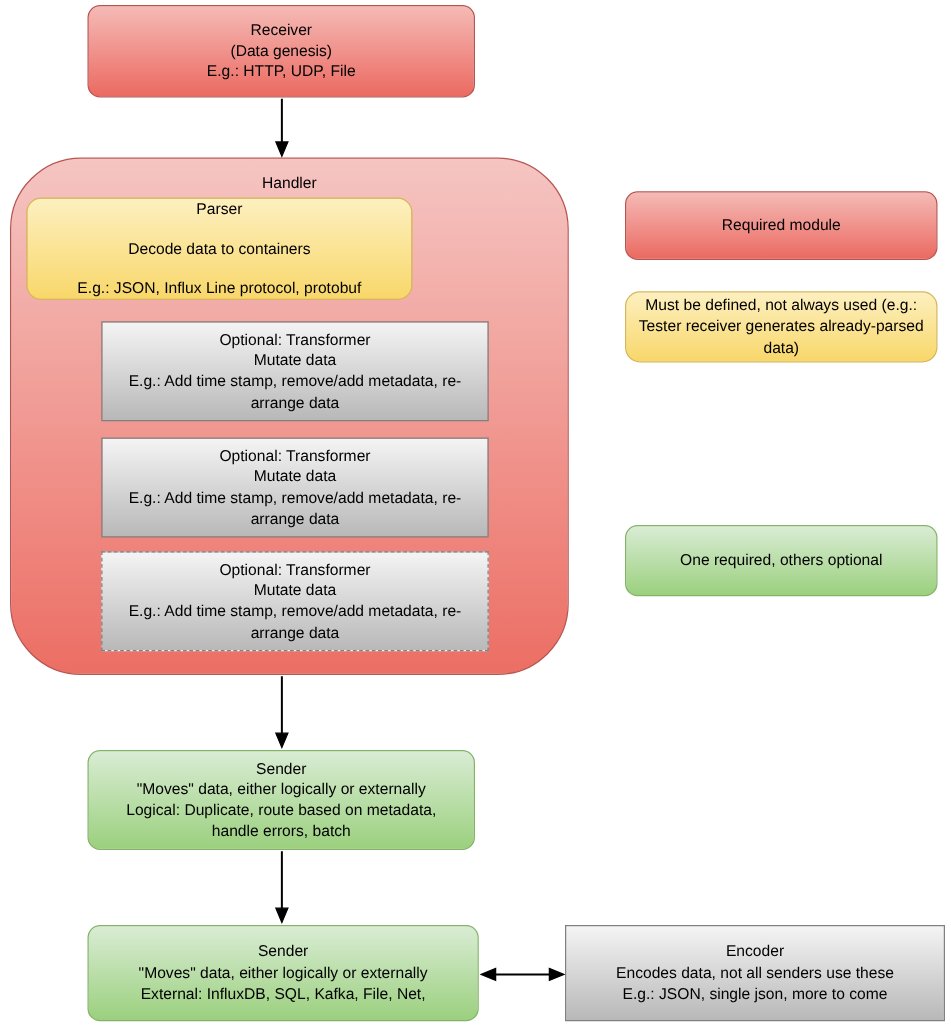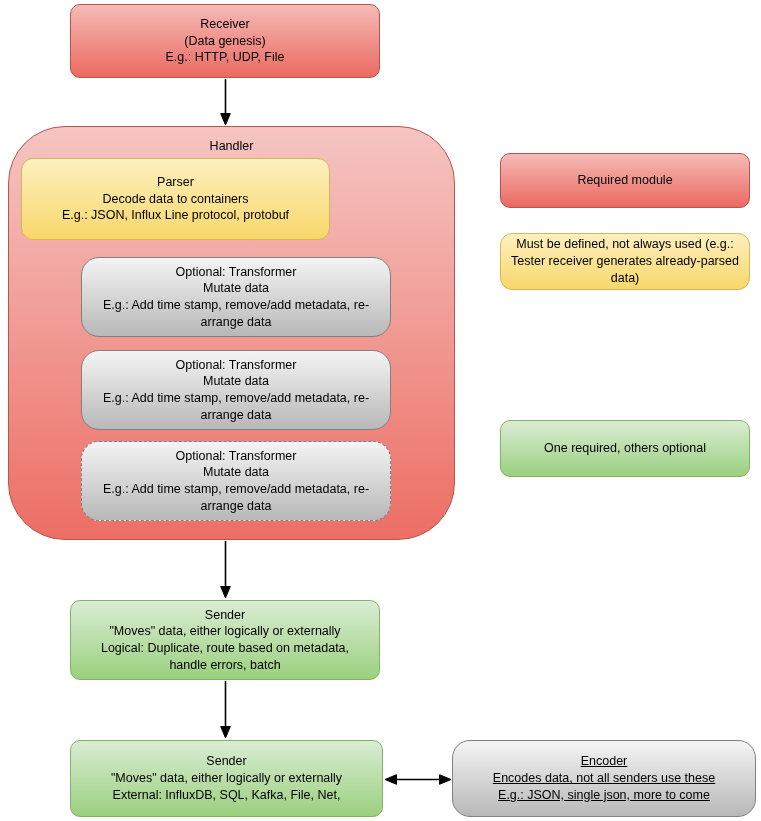--- a/index.html
+++ b/index.html
@@ -23,45 +23,45 @@
   .red{
     background:linear-gradient(#f5bab6,#eb6a61);
     border:1px solid #b85450;border-radius:10px;
   }
   .yellow{
     background:linear-gradient(#fdf0c0,#f8d76a);
     border:1px solid #d6b656;border-radius:12px;
   }
   .grayb{
     background:linear-gradient(#f4f4f4,#b8b8b8);
-    border:1px solid #808080;border-radius:18px;
+    border:1px solid #808080;border-radius:0;
   }
   .green{
     background:linear-gradient(#d9ecd4,#9bd07e);
     border:1px solid #82b366;border-radius:10px;
   }
   .dashed{border-style:dashed;}
   #handler{
     position:absolute;left:8px;top:126px;width:447px;height:414px;
     box-sizing:border-box;
     background:linear-gradient(#f5c5c2,#ec6e64);
     border:1px solid #b85450;border-radius:57px;
   }
   #handler-label{
     position:absolute;left:8px;top:138px;width:447px;
     text-align:center;
   }
   #receiver{left:70px;top:4px;width:310px;height:74px;}
-  #parser{left:21px;top:158px;width:309px;height:82px;}
+  #parser{left:21px;top:158px;width:309px;height:82px;justify-content:space-between;}
   #transformer-1{left:81px;top:257px;width:310px;height:80px;}
   #transformer-2{left:81px;top:350px;width:310px;height:80px;}
   #transformer-3{left:81px;top:441px;width:310px;height:80px;}
   #sender-logical{left:70px;top:600px;width:310px;height:80px;}
   #sender-external{left:70px;top:740px;width:313px;height:77px;}
-  #encoder{left:452px;top:740px;width:304px;height:77px;text-decoration:underline;}
+  #encoder{left:452px;top:740px;width:304px;height:77px;}
   #legend-required{left:500px;top:153px;width:250px;height:55px;}
   #legend-must{left:500px;top:233px;width:250px;height:57px;}
   #legend-optional{left:501px;top:311px;width:258px;height:59px;}
   #legend-one{left:500px;top:392px;width:250px;height:57px;margin-top:28px;}
   #arrows{
     position:absolute;left:0;top:0;width:761px;height:821px;
     pointer-events:none;
   }
 </style>
 </head>

